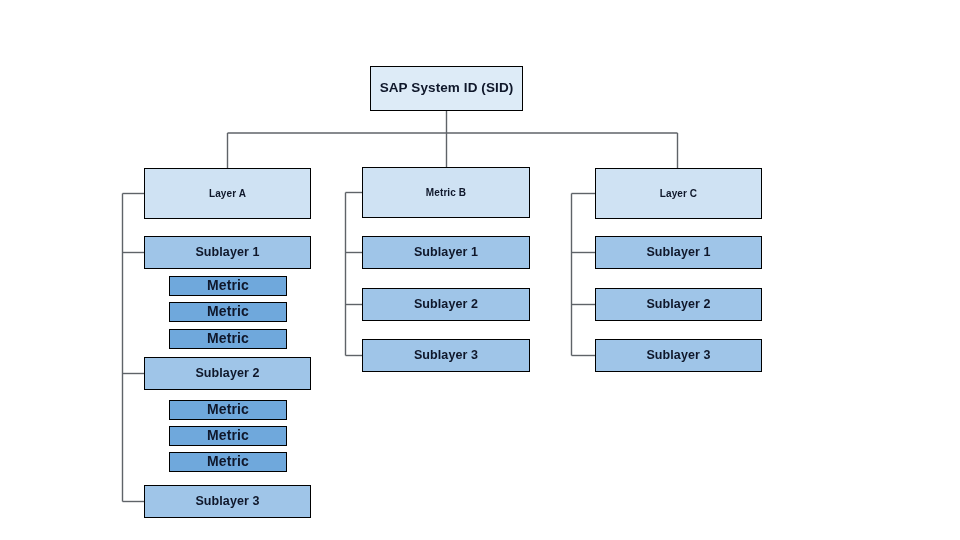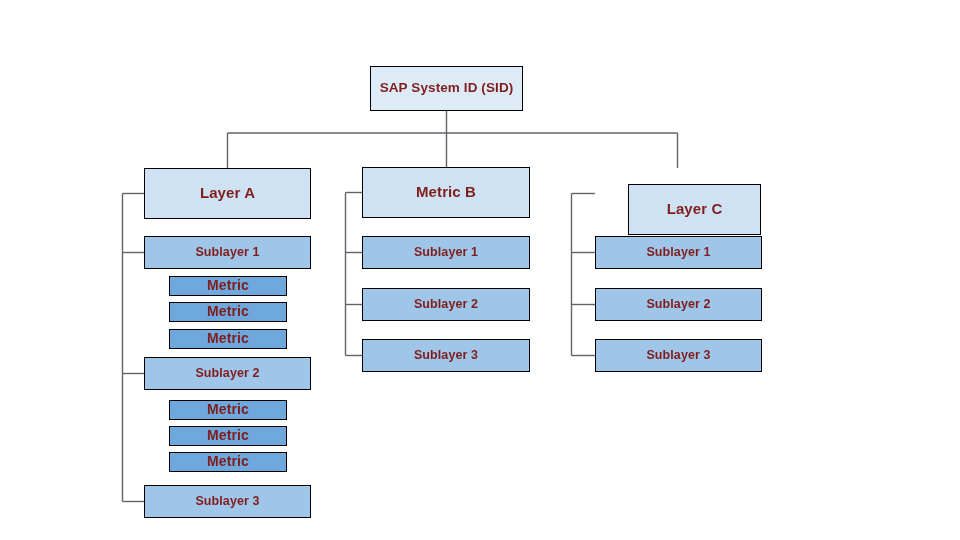--- a/index.html
+++ b/index.html
@@ -6,24 +6,24 @@
   body{
     width:960px;height:540px;background:#ffffff;
     font-family:"Liberation Sans","DejaVu Sans",sans-serif;
     overflow:hidden;position:relative;
   }
   #canvas{position:absolute;left:0;top:0;width:960px;height:540px;}
   .node{
     position:absolute;box-sizing:border-box;
     border:1.6px solid #000000;
     display:flex;align-items:center;justify-content:center;
-    color:#7f1d1d;font-weight:bold;letter-spacing:.1px;
+    color:#0f172a;font-weight:bold;letter-spacing:.1px;
     text-align:center;line-height:1.1;
   }
-  .node.layer   {background:#cfe2f3;font-size:15px;text-align:right;}
+  .node.layer   {background:#cfe2f3;font-size:10px;text-align:right;}
   .node.root    {background:#ddebf7;font-size:13.5px;}
   .node.sublayer{background:#9fc5e8;font-size:12.5px;text-align:right;}
   .node.metric  {background:#6fa8dc;font-size:14px;}
   svg.wires{position:absolute;left:0;top:0;width:960px;height:540px;
             pointer-events:none;overflow:visible;}
   svg.wires path,svg.wires line{stroke:#5f6368;stroke-width:1.4px;fill:none;}
 </style>
 </head>
 <body>
 
@@ -72,19 +72,19 @@
   <div class="node metric" style="left:169px;top:452px;width:118px;height:20px;">Metric</div>
 
   <div class="node sublayer" style="left:144px;top:485px;width:167px;height:33px;">Sublayer 3</div>
 
   <div class="node layer" style="left:362px;top:167px;width:168px;height:51px;">Metric B</div>
 
   <div class="node sublayer" style="left:362px;top:236px;width:168px;height:33px;">Sublayer 1</div>
   <div class="node sublayer" style="left:362px;top:288px;width:168px;height:33px;">Sublayer 2</div>
   <div class="node sublayer" style="left:362px;top:339px;width:168px;height:33px;">Sublayer 3</div>
 
-  <div class="node layer" style="left:628px;top:168px;width:133px;height:51px;margin-top:16px;">Layer C</div>
+  <div class="node layer" style="left:595px;top:168px;width:167px;height:51px;">Layer C</div>
 
   <div class="node sublayer" style="left:595px;top:236px;width:167px;height:33px;">Sublayer 1</div>
   <div class="node sublayer" style="left:595px;top:288px;width:167px;height:33px;">Sublayer 2</div>
   <div class="node sublayer" style="left:595px;top:339px;width:167px;height:33px;">Sublayer 3</div>
 
 </div>
 
 </body></html>

